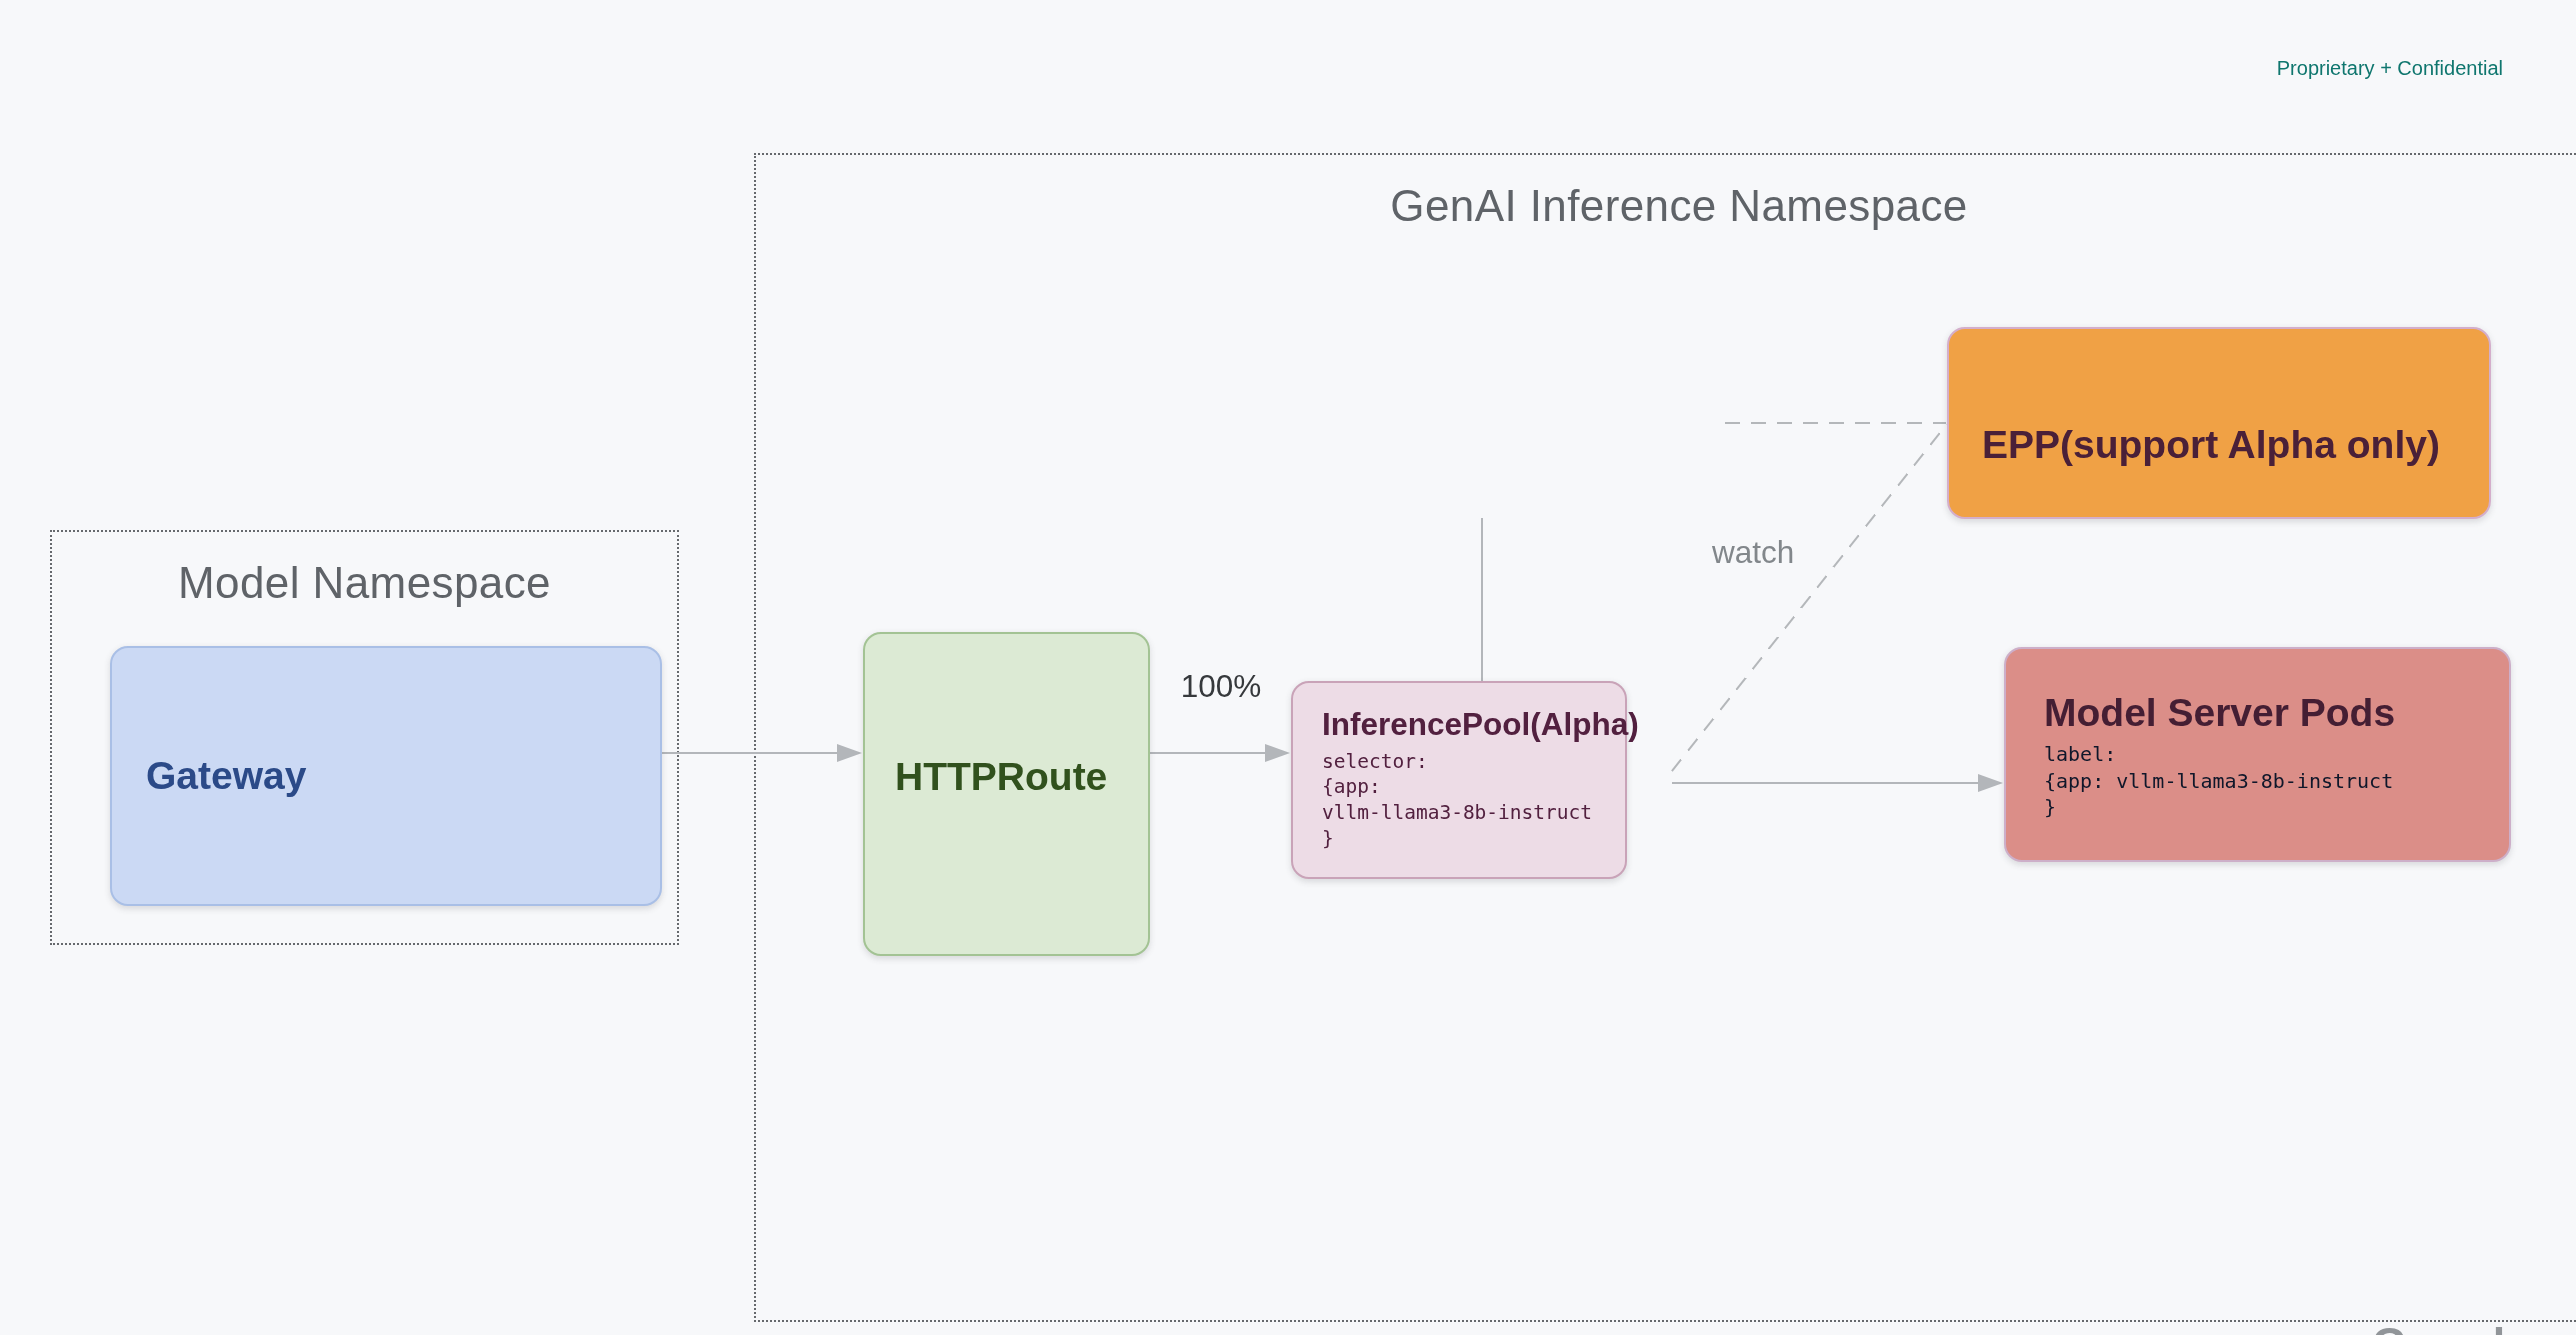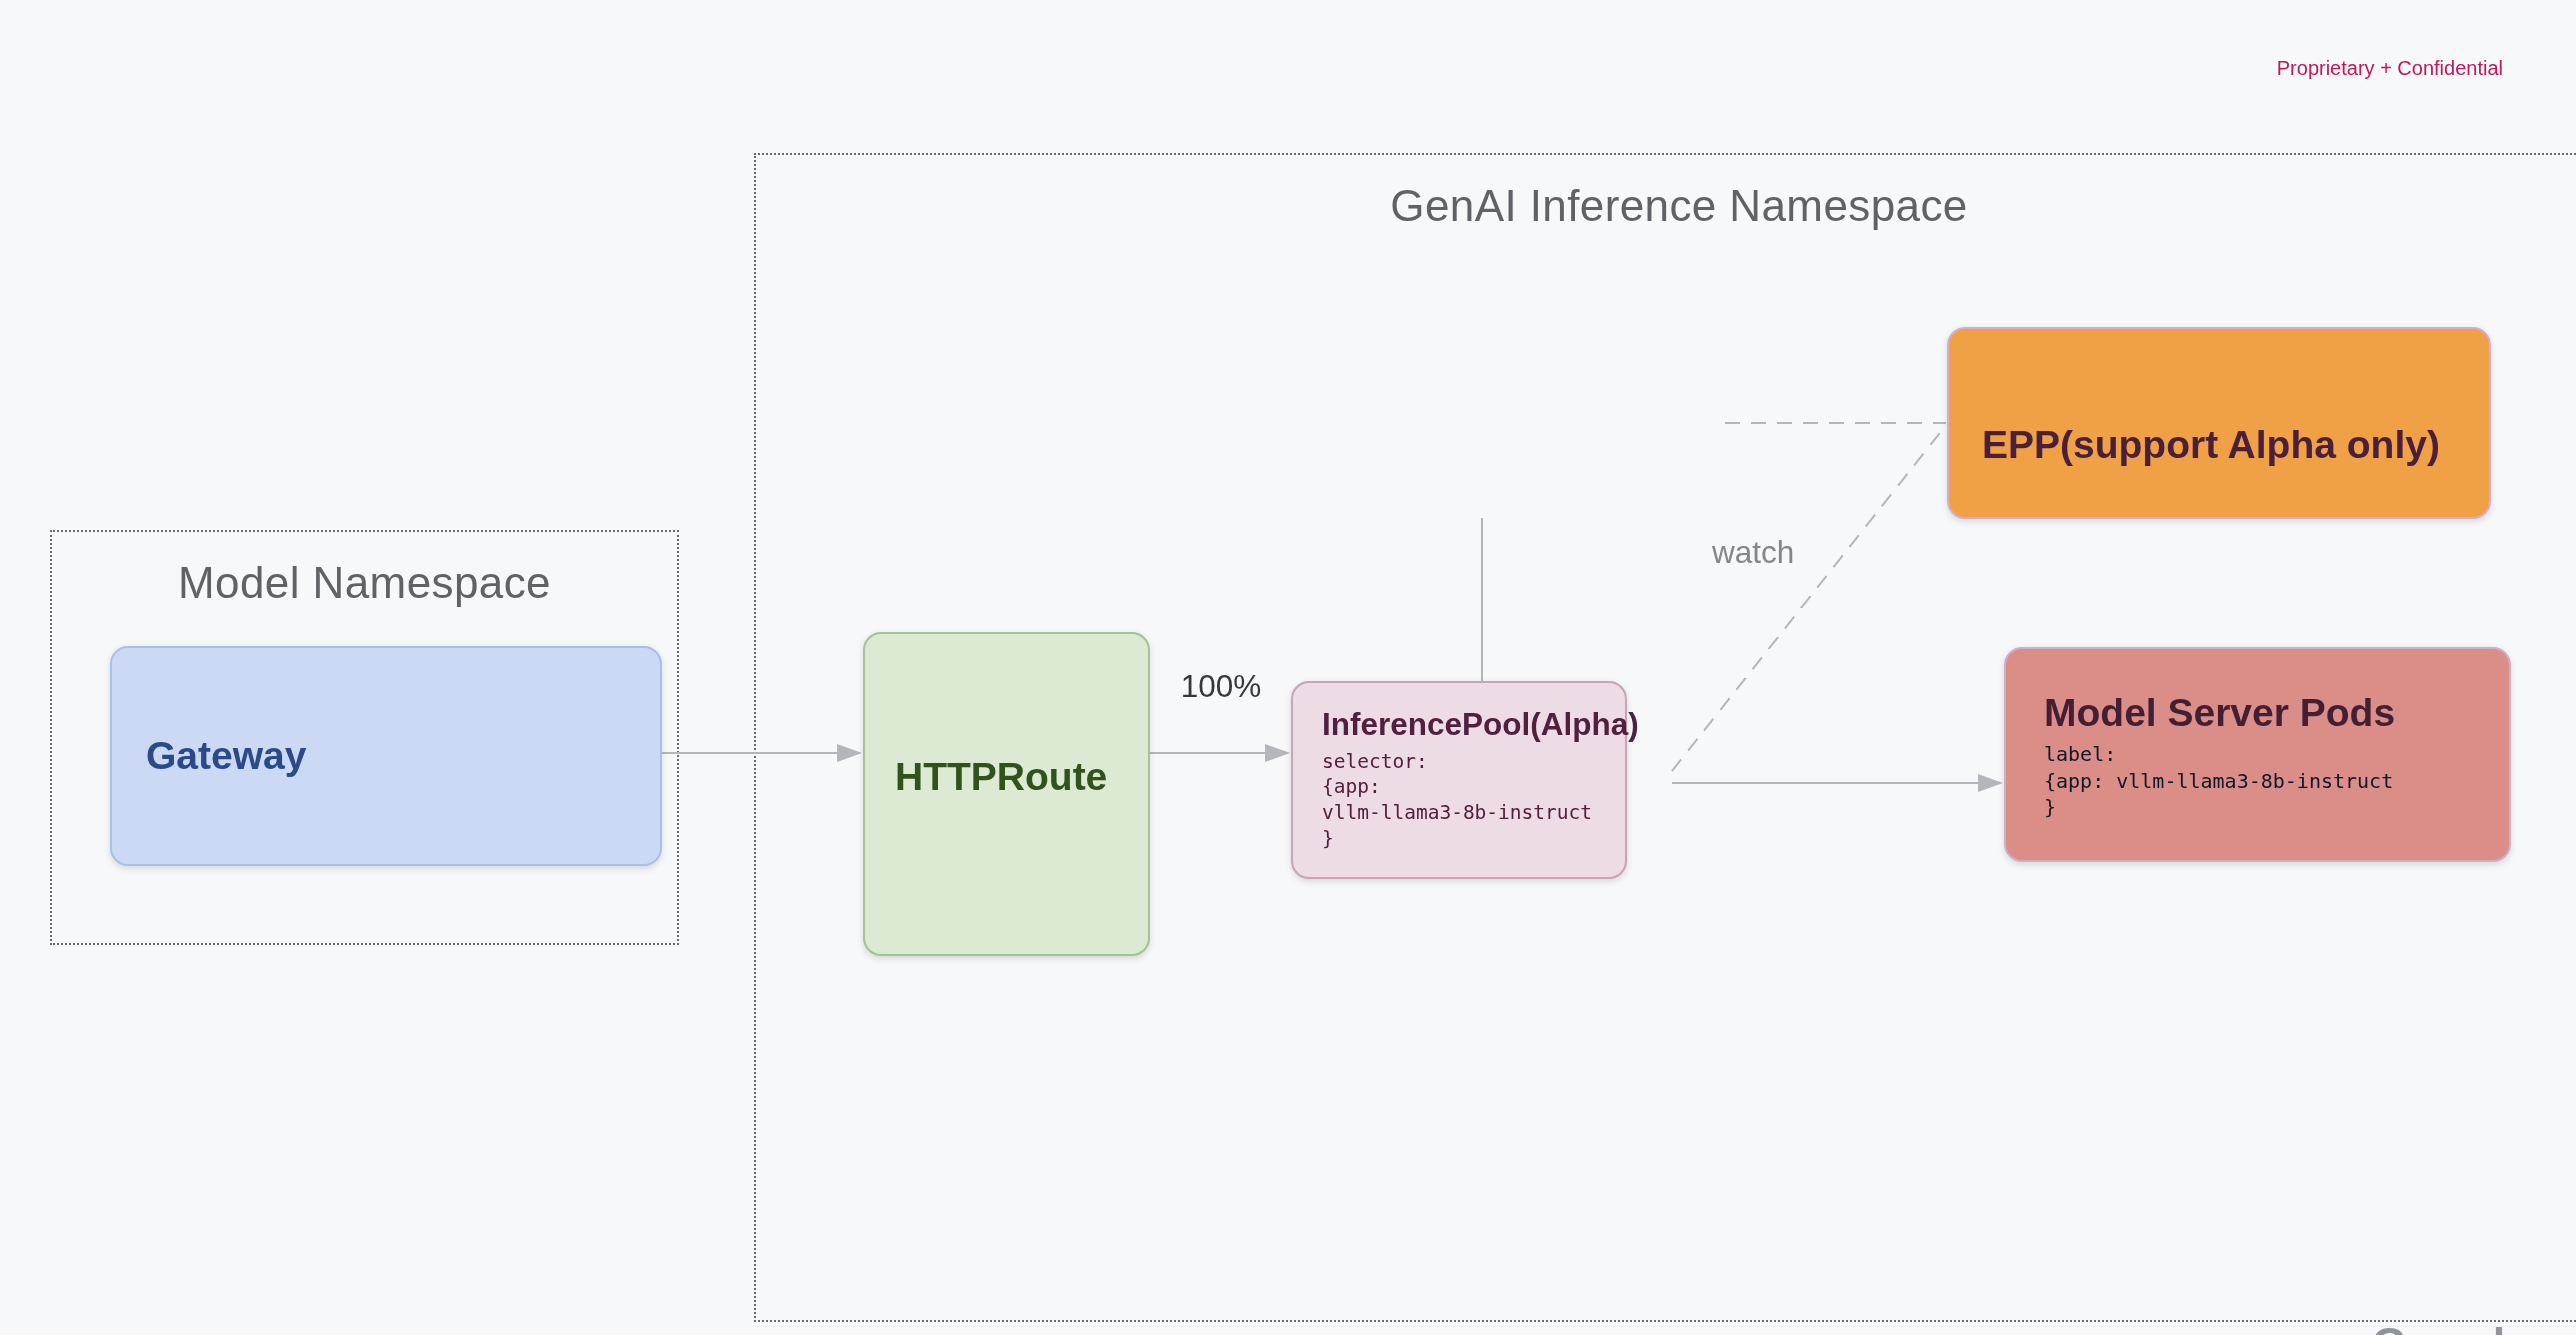--- a/index.html
+++ b/index.html
@@ -14,21 +14,21 @@
   #genai-ns{left:754px;top:153px;width:1850px;height:1169px;}
   #infra-ns{left:50px;top:530px;width:629px;height:415px;}
 
   
   .node{position:absolute;box-sizing:border-box;border-radius:18px;
     box-shadow:0 2.3px 6.8px rgba(60,64,67,.16);}
   .node .title{font-weight:bold;font-size:39px;display:block;}
   .node .code{font-family:"DejaVu Sans Mono","Liberation Mono",monospace;
     white-space:pre-line;display:block;}
 
-  #gateway{left:110px;top:646px;width:552px;height:220px;background:#cbd9f4;
+  #gateway{left:110px;top:646px;width:552px;height:260px;background:#cbd9f4;
     border:2.3px solid #a9bfe6;display:flex;align-items:center;padding-left:34px;}
   #gateway .title{color:#2b4a88;}
 
   #httproute{left:863px;top:632px;width:287px;height:324px;background:#dcead4;
     border:2.3px solid #a3c394;display:flex;align-items:center;
     padding-left:30px;padding-bottom:35px;box-sizing:border-box;}
   #httproute .title{color:#31511d;}
 
   #inference-model{left:1240px;top:329px;width:485px;height:189px;background:#f9e3a2;
     border:2.3px solid #c2a0bd;padding:27px 22.5px 0 36px;}
@@ -66,21 +66,21 @@
   #head-ip-msp{left:1978px;top:774px;}
   #dash-im-epp{left:1725px;top:422px;width:221px;}
   #dash-ip-epp{left:1672px;top:770px;width:442px;
     transform:rotate(-51.6deg);transform-origin:0 50%;}
 
   .edge-label{position:absolute;color:#36393c;font-size:31.5px;}
   #label-100{left:1176px;top:668px;width:90px;text-align:center;}
   #label-watch{left:1712px;top:534px;color:#82878b;}
 
   
-  #confidential{position:absolute;top:57px;right:73px;font-size:20px;color:#be185d;}
+  #confidential{position:absolute;top:57px;right:73px;font-size:20px;color:#0f766e;}
   #brand-watermark{position:absolute;left:2372px;top:1318px;font-size:45px;
     font-weight:bold;color:#919599;letter-spacing:0.8px;}
 </style>
 </head>
 <body>
 
 <div id="canvas">
 
   <span id="confidential">Proprietary + Confidential</span>
 

